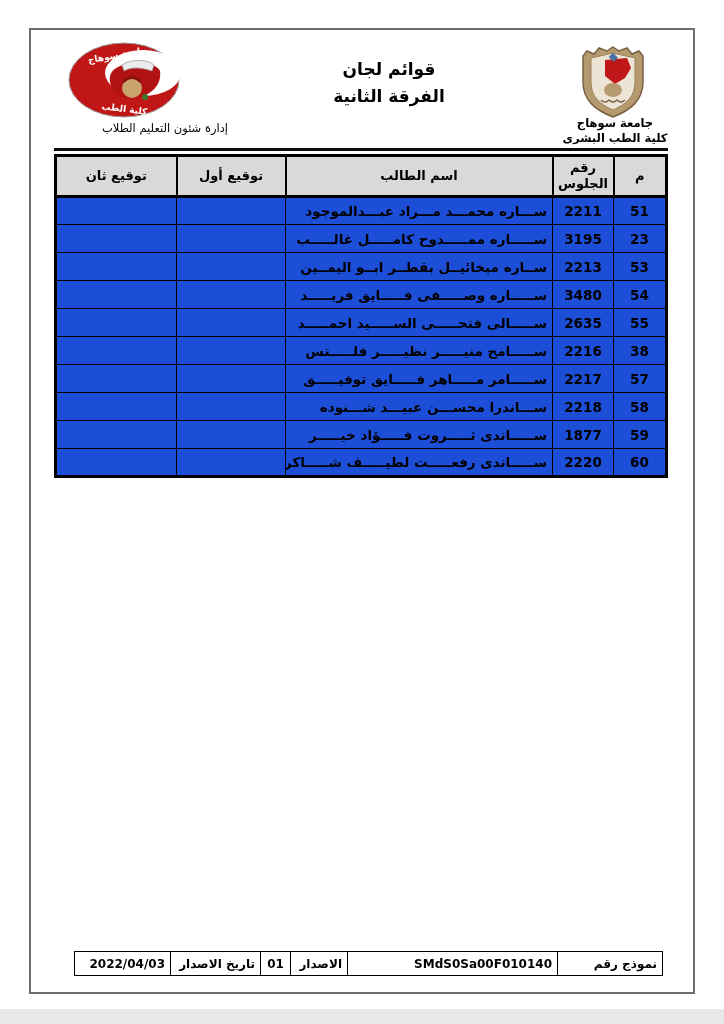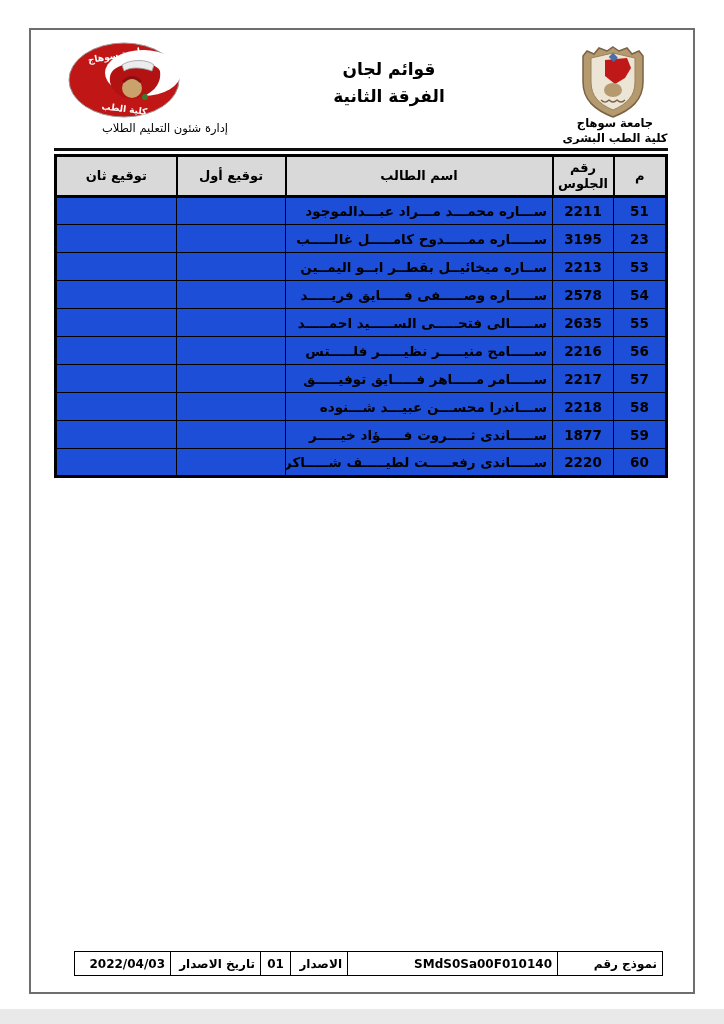--- a/index.html
+++ b/index.html
@@ -150,34 +150,34 @@
   </tr>
   <tr>
     <td class="cell-center">53</td>
     <td class="cell-center">2213</td>
     <td class="cell-name">ســاره ميخائيــل بقطــر ابــو اليمــين</td>
     <td></td>
     <td></td>
   </tr>
   <tr>
     <td class="cell-center">54</td>
-    <td class="cell-center">2578</td>
+    <td class="cell-center">3480</td>
     <td class="cell-name">ســـــاره وصـــــفى فـــــايق فريـــــد</td>
     <td></td>
     <td></td>
   </tr>
   <tr>
     <td class="cell-center">55</td>
     <td class="cell-center">2635</td>
     <td class="cell-name">ســـــالى فتحـــــى الســـــيد احمـــــد</td>
     <td></td>
     <td></td>
   </tr>
   <tr>
-    <td class="cell-center">56</td>
+    <td class="cell-center">38</td>
     <td class="cell-center">2216</td>
     <td class="cell-name">ســـــامح منيـــــر نظيـــــر فلـــــتس</td>
     <td></td>
     <td></td>
   </tr>
   <tr>
     <td class="cell-center">57</td>
     <td class="cell-center">2217</td>
     <td class="cell-name">ســـــامر مـــــاهر فـــــايق توفيـــــق</td>
     <td></td>

